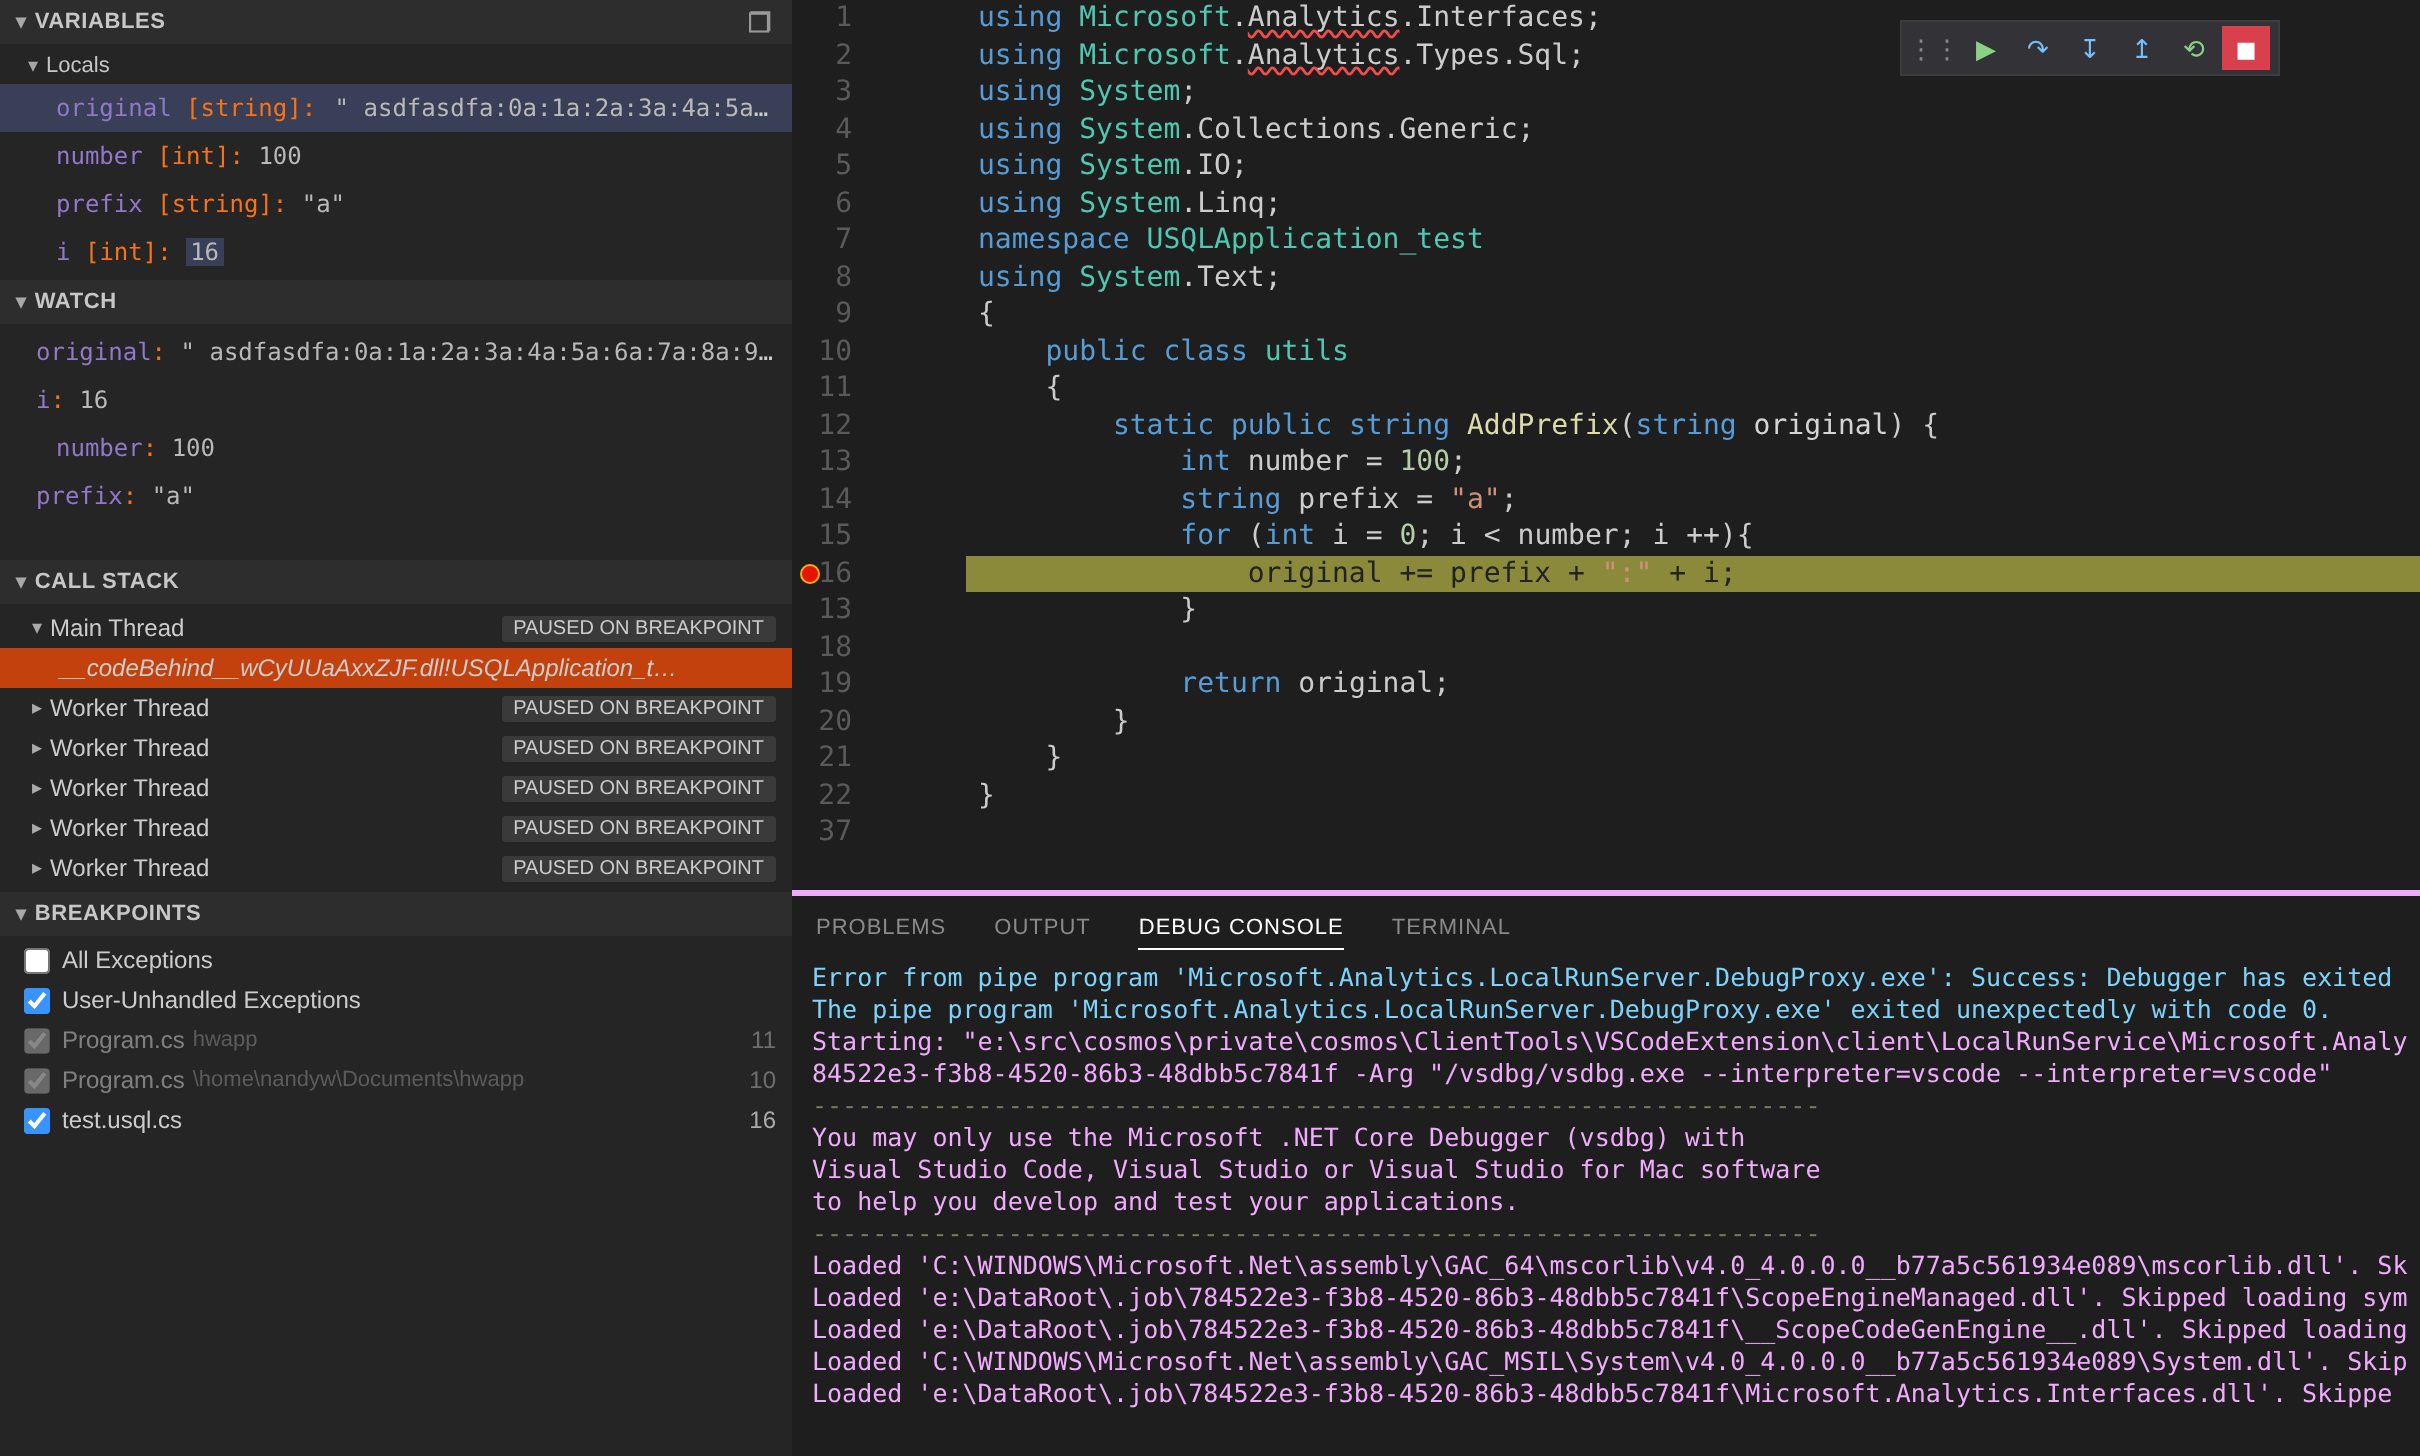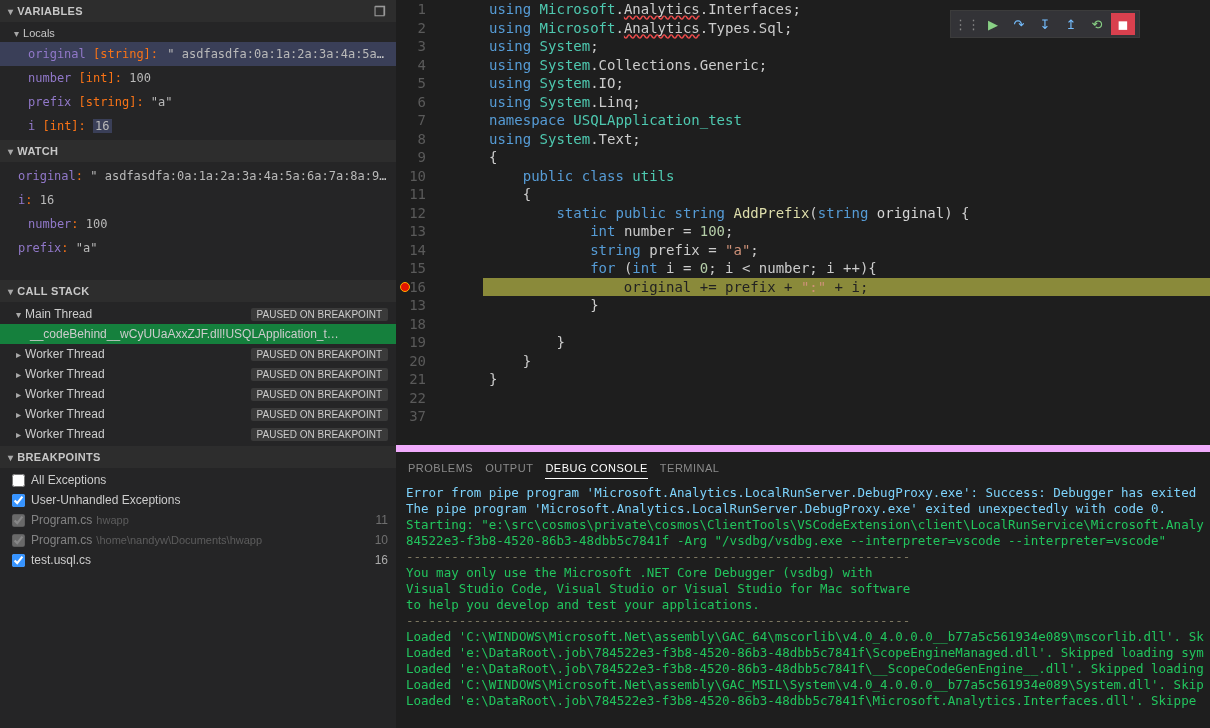--- a/index.html
+++ b/index.html
@@ -71,21 +71,21 @@
   .var-row.highlight {
     background: #3a3f58;
   }
   
   .cs-row {
     padding: 3px 8px 3px 16px;
     display:flex; align-items:center;
     white-space:nowrap; overflow:hidden;
     font-size: 12px;
   }
-  .cs-row.sel { background:#15803d; }
+  .cs-row.sel { background:#c2410c;font-style:italic; }
   .cs-row .tw { margin-right:4px; font-size:10px; opacity:.8;}
   .cs-extra { margin-left:auto; color:#999; }
   .cs-tag {
     background:#3a3a3a; color:#ccc;
     font-size:10px; padding:1px 6px; border-radius:2px;
     margin-left:auto;
   }
   .cs-count { margin-left:6px; color:#aaa;}
   
   .bp-row {
@@ -156,41 +156,41 @@
   .dbg-btn {
     width:24px; height:22px;
     display:flex; align-items:center; justify-content:center;
     font-size:13px;
     cursor:pointer;
   }
   .grab { color:#888; cursor:grab; font-size:13px;}
   
   .panel-tabs {
     display:flex;
-    border-top:7px solid #f0abfc;
+    border-top:3px solid #f0abfc;
     padding: 6px 12px 0;
-    gap: 12px;
+    gap: 24px;
     font-size:11px;
     color:#8a8a8a;
     background:#1e1e1e;
   }
   .panel-tab { padding:4px 0; cursor:pointer; letter-spacing:.5px;}
   .panel-tab.active { color:#fff; border-bottom:1px solid #fff;}
   
   .console {
     flex:1;
     font-family: Consolas, monospace;
     font-size:12.5px;
     line-height:16px;
     padding:6px 4px 4px 10px;
     overflow:hidden;
     white-space:pre;
   }
   .c-red { color:#7dd3fc; }
-  .c-yel { color:#22c55e; }
+  .c-yel { color:#f0abfc; }
   .c-dim { color:#7d7761; }
   
   .hdr-icon { margin-left:auto; opacity:.7; font-size:13px;}
 </style>
 </head>
 <body>
 
 <div class="left-panel">
 
   <div class="section-head">
@@ -372,20 +372,21 @@
           <div class="code-line">{</div>
           <div class="code-line">    <span class="tok-kw">public</span> <span class="tok-kw">class</span> <span class="tok-type">utils</span></div>
           <div class="code-line">    {</div>
           <div class="code-line">        <span class="tok-kw">static</span> <span class="tok-kw">public</span> <span class="tok-kw">string</span> <span class="tok-id">AddPrefix</span>(<span class="tok-kw">string</span> <span class="tok-ns">original</span>) {</div>
           <div class="code-line">            <span class="tok-kw">int</span> number = <span class="tok-num">100</span>;</div>
           <div class="code-line">            <span class="tok-kw">string</span> prefix = <span class="tok-str">"a"</span>;</div>
           <div class="code-line">            <span class="tok-kw">for</span> (<span class="tok-kw">int</span> i = <span class="tok-num">0</span>; i &lt; number; i ++){</div>
           <div class="code-line" style="background: rgb(138, 138, 58); color: rgb(34, 34, 34);">                original += prefix + <span class="tok-str">":"</span> + i;</div>
           <div class="code-line">            }</div>
           <div class="code-line"></div>
+          <div class="code-line">            <span class="tok-kw">return</span> original;</div>
           <div class="code-line">        }</div>
           <div class="code-line">    }</div>
           <div class="code-line">}</div>
           <div class="code-line"></div>
           <div class="bp-dot" style="left: -36px; top: 281.5px;"></div>
         </div>
     </div>
   </div>
 
   <div class="panel-tabs">

